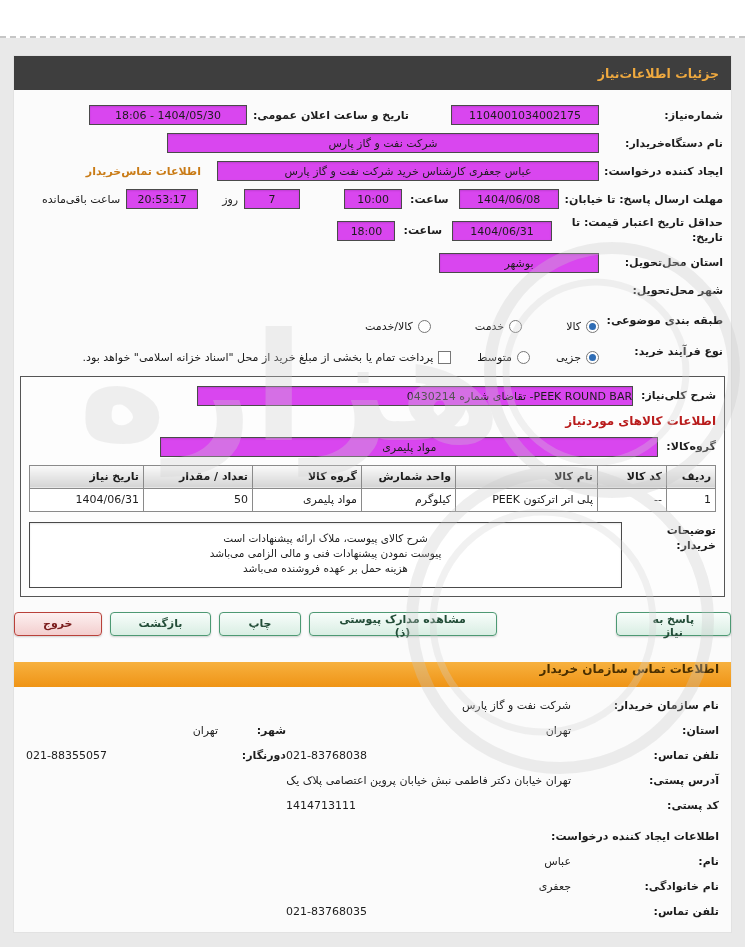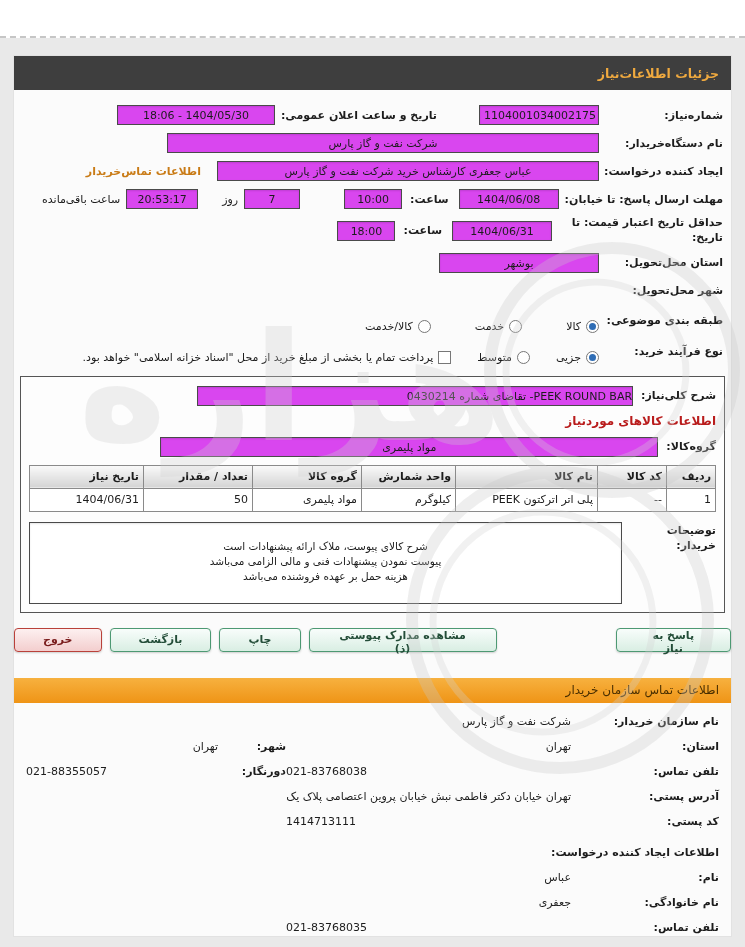--- a/index.html
+++ b/index.html
@@ -24,21 +24,21 @@
   .frow { display:flex; align-items:center; margin-bottom:6px; min-height:22px; }
   .lbl { font-weight:bold; white-space:nowrap; padding-left:6px; }
   .lbl.col { width:118px; flex-shrink:0; }
   .lbl.wrap { width:165px; white-space:normal; line-height:1.35; flex-shrink:0; }
   .ibox {
     background:#d946ef; border:1px solid #4a4a4a; height:20px; line-height:20px;
     text-align:center; box-shadow:inset 0 1px 2px rgba(0,0,0,.12);
     overflow:hidden; white-space:nowrap; padding:0 4px; box-sizing:border-box;
   }
   .ltr { direction:ltr; unicode-bidi:isolate; }
-  .w148{width:120px} .w158{width:158px} .w432{width:432px} .w382{width:382px}
+  .w148{width:148px} .w158{width:158px} .w432{width:432px} .w382{width:382px}
   .w100{width:100px} .w58{width:58px} .w56{width:56px; margin-right:44px}
   .w72{width:72px; margin-right:18px} .w160{width:160px}
   .mr42{margin-right:42px}
   .inlbl{ font-weight:bold; white-space:nowrap; margin:0 10px 0 8px; }
   .small{ white-space:nowrap; margin:0 6px; }
   .link { color:#c97b16; margin-right:16px; white-space:nowrap; cursor:pointer; font-weight:bold; }
 
   .opt { display:flex; align-items:center; margin-left:44px;margin-top:12px; }
   .opt.tight { margin-left:26px; }
   .radio {
@@ -70,36 +70,36 @@
   }
   table.items th { background:linear-gradient(#fafafa,#d4d4d4); font-weight:bold; }
   table.items th:nth-child(1){width:40px} table.items th:nth-child(2){width:60px}
   table.items th:nth-child(4){width:85px} table.items th:nth-child(5){width:100px}
   table.items th:nth-child(6){width:100px} table.items th:nth-child(7){width:105px}
 
   .notesrow { display:flex; align-items:flex-start; margin-bottom:0; }
   .noteslbl { font-weight:bold; width:86px; flex-shrink:0; white-space:normal; line-height:1.35; padding:2px 0 0 8px; }
   .notesbox {
     flex:1; border:1px solid #4a4a4a; background:#fff; min-height:48px;
-    padding:16px 6px; text-align:center; font-size:10.5px; line-height:15px;
+    padding:8px 6px; text-align:center; font-size:10.5px; line-height:15px;
     box-shadow:inset 0 1px 2px rgba(0,0,0,.1);
   }
 
   .btnrow { display:flex; align-items:center; justify-content:center; margin:15px 0 0; gap:8px; }
   .btnrow .sp { width:116px; }
   .btn {
     height:24px; padding:0 28px; border-radius:4px; border:1px solid #4d9973;
     background:linear-gradient(#f8fdfb,#d9eee3); color:#234d38; font-weight:bold;
     cursor:pointer; font-family:inherit; font-size:11px; box-shadow:0 1px 2px rgba(0,0,0,.18);
   }
   .btn.exit { border-color:#b9413a; background:linear-gradient(#fdf0f0,#f3cece); color:#7a1d1d; }
 
   .orangebar {
     margin-top:26px; height:25px; background:linear-gradient(#f7b13f,#ef9416);
-    display:flex; align-items:center; padding:0 12px; font-weight:normal;
+    display:flex; align-items:flex-start; padding:0 12px; font-weight:bold;
     color:#4a2f00; font-size:12px;
   }
   .contact { padding:12px 12px 0; }
   .crow { display:flex; margin-bottom:10px; min-height:15px; }
   .cl { font-weight:bold; width:148px; flex-shrink:0; }
   .cv { width:285px; }
   .cl2 { font-weight:bold; width:68px; flex-shrink:0; }
   .cv2 { flex:1; }
   .ctitle { font-weight:bold; margin:16px 0 12px; }
 </style>

